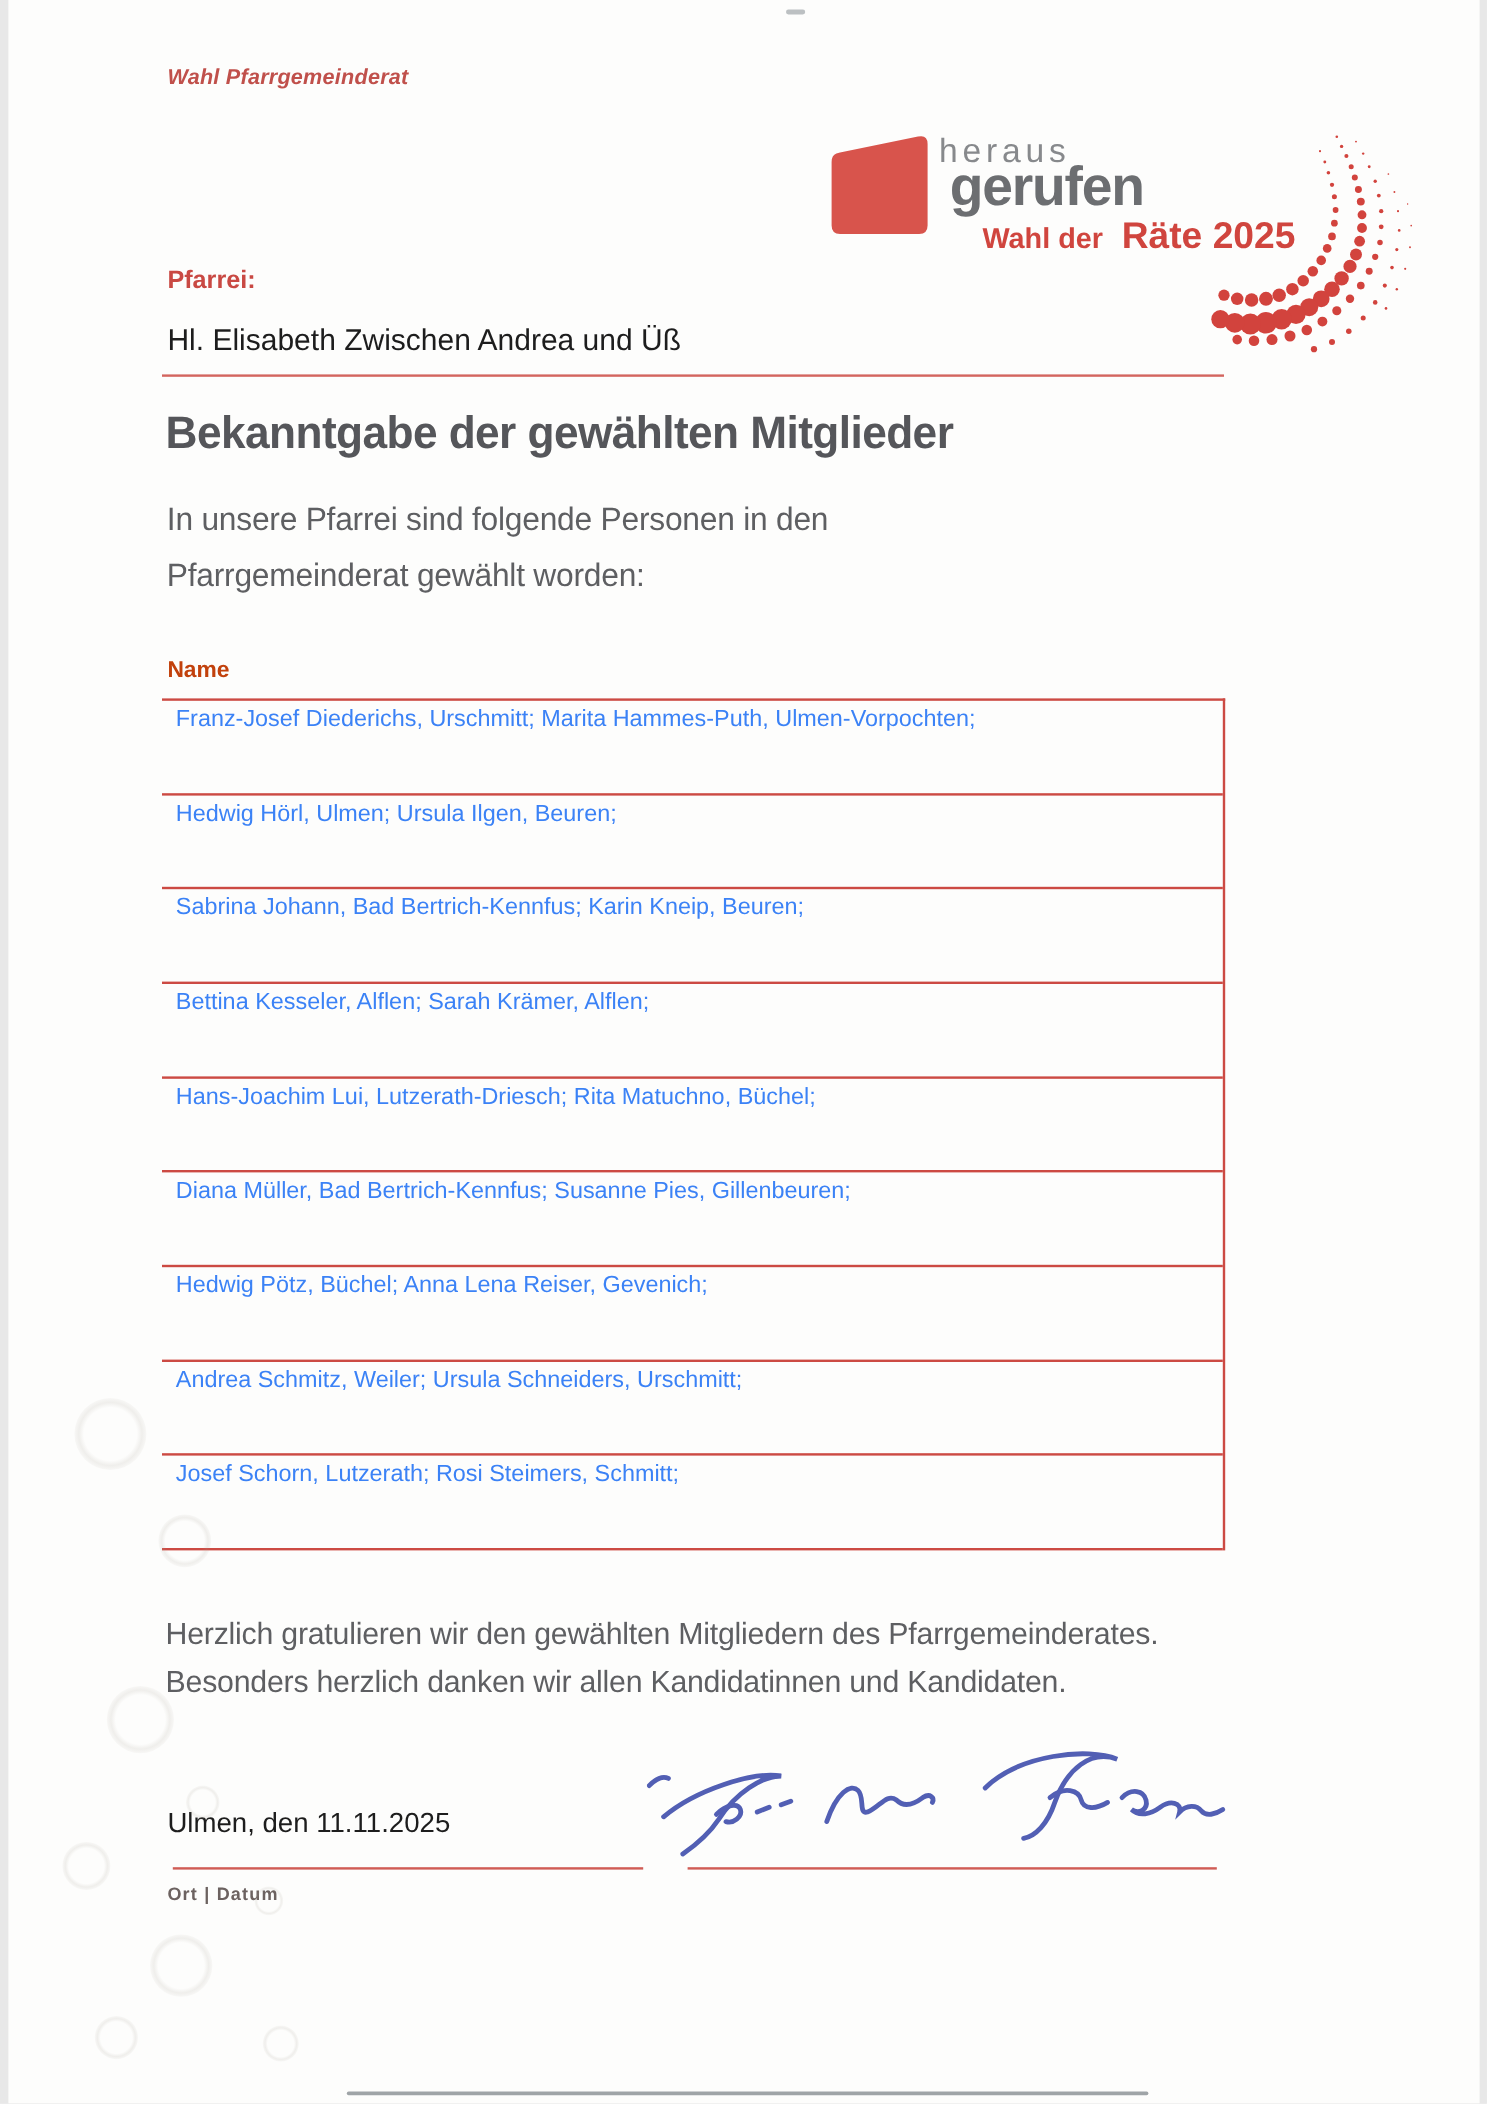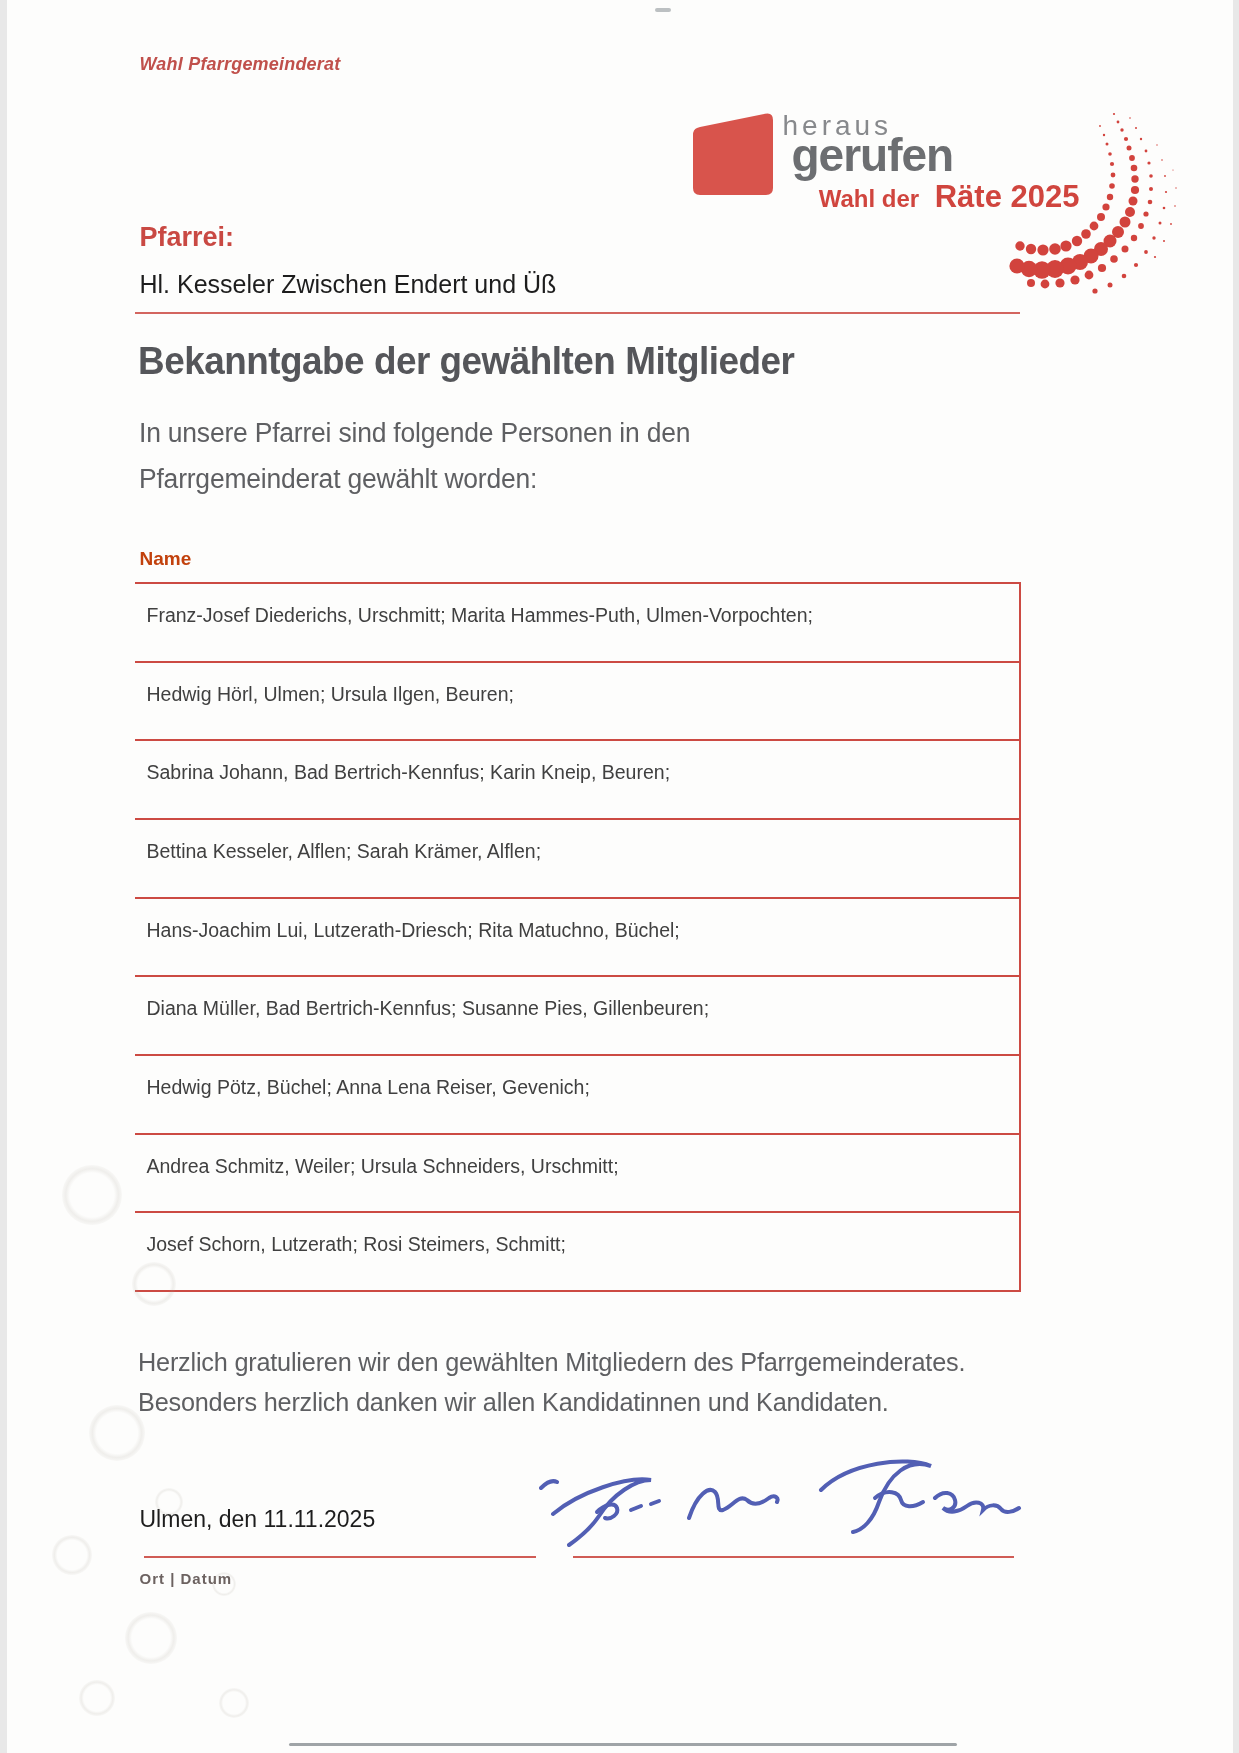--- a/index.html
+++ b/index.html
@@ -18,36 +18,36 @@
     letter-spacing:4px;}
   .logo-word-main{left:785px;top:128px;font-size:46px;font-weight:700;color:#6c6e71;
     letter-spacing:-1px;}
   .logo-tagline{left:681px;top:179px;width:392px;text-align:right;color:#d0453e;
     font-weight:600;white-space:nowrap;}
   .logo-tagline .small{font-size:24px;}
   .logo-tagline .big{font-size:31px;}
   .dots-swirl{left:985px;top:100px;}
 
   
-  .pfarrei-label{left:133px;top:222px;font-size:27px;font-weight:700;color:#c94943;}
+  .pfarrei-label{left:133px;top:222px;font-size:21px;font-weight:700;color:#c94943;}
   .pfarrei-value{left:133px;top:270px;font-size:25px;color:#1d1d1d;}
   .red-rule{left:128px;top:312px;width:885px;height:2px;background:#cb4a43;opacity:.85;}
 
   
   .doc-title{left:131px;top:340px;font-size:38px;font-weight:700;color:#55565a;
     letter-spacing:-.5px;transform:scaleX(.97);transform-origin:left;white-space:nowrap;}
   .intro{left:132px;top:410px;font-size:27px;color:#5e5f62;line-height:46px;
     letter-spacing:-.2px;transform:scaleX(.98);transform-origin:left;}
 
   
   .tbl-header{left:133px;top:548px;font-size:19px;font-weight:700;color:#c2410c;}
   .members-table{left:128px;top:582px;width:884px;height:708px;display:flex;
     flex-direction:column;border-top:2px solid #cc4a43;border-right:2px solid #cc4a43;}
   .members-table .row{flex:1;border-bottom:2px solid #cc4a43;box-sizing:border-box;
-    padding:20px 8px 0 12px;font-size:19.5px;color:#404040;white-space:nowrap;overflow:hidden;}
+    padding:4px 8px 0 12px;font-size:19.5px;color:#3b82f6;white-space:nowrap;overflow:hidden;}
 
   
   .closing{left:131px;top:1342px;font-size:25.5px;color:#5e5f62;line-height:40px;
     letter-spacing:-.2px;transform:scaleX(.99);transform-origin:left;}
 
   
   .place-date{left:133px;top:1506px;font-size:23px;color:#1d1d1d;}
   .sig-line{top:1556px;height:2px;background:#cb4a43;opacity:.9;}
   .sig-line.left{left:137px;width:392px;}
   .sig-line.right{left:566px;width:441px;}
@@ -168,21 +168,21 @@
       <circle cx="103" cy="191" r="2.6"></circle>
     <circle cx="181" cy="70" r="0.6"></circle>
       <circle cx="184" cy="88" r="0.7"></circle>
       <circle cx="183" cy="106" r="0.8"></circle>
     <circle cx="179" cy="124" r="0.9"></circle>
       <circle cx="172" cy="141" r="1"></circle>
       <circle cx="163" cy="157" r="1.1"></circle>
   </svg>
 
   <div class="abs pfarrei-label">Pfarrei:</div>
-  <div class="abs pfarrei-value">Hl. Kesseler Zwischen Endert und Üß</div>
+  <div class="abs pfarrei-value">Hl. Elisabeth Zwischen Andrea und Üß</div>
   <div class="abs red-rule"></div>
 
   <h1 class="abs doc-title" style="margin:0;">Bekanntgabe der gewählten Mitglieder</h1>
   <p class="abs intro" style="margin:0;">
     <span>In unsere Pfarrei sind folgende Personen in den</span><br>
     <span>Pfarrgemeinderat gewählt worden:</span>
   </p>
 
   <div class="abs tbl-header">Name</div>
   <div class="abs members-table">

